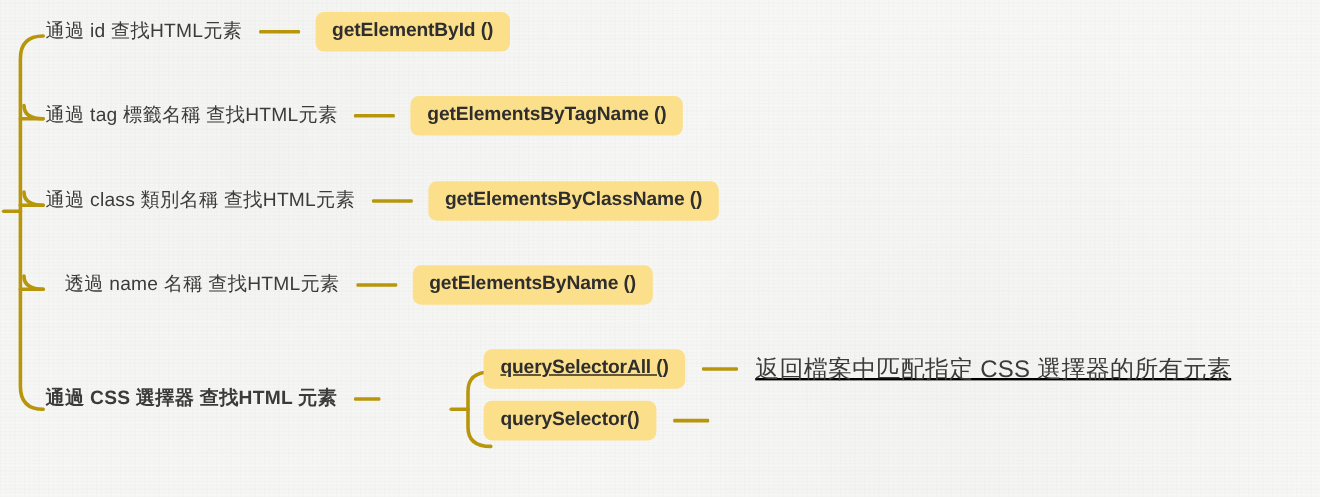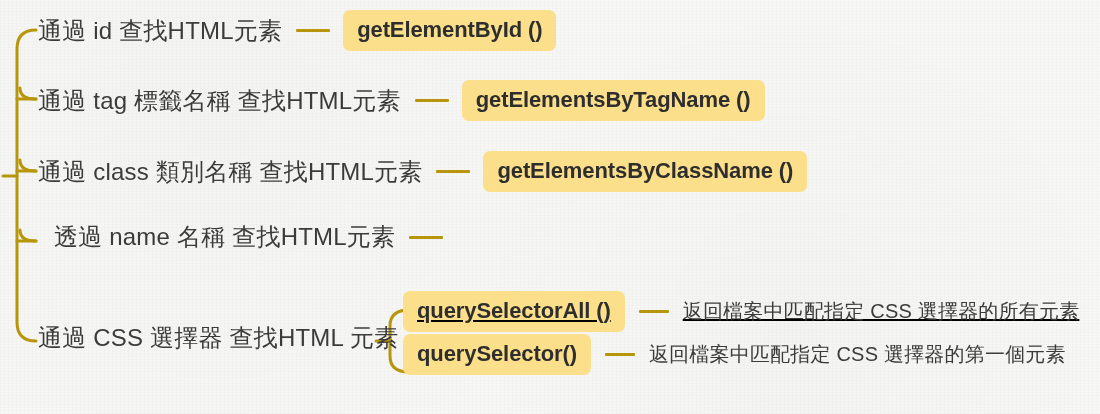--- a/index.html
+++ b/index.html
@@ -37,37 +37,37 @@
 
   .node {
     position: absolute;
     display: flex;
     align-items: center;
     white-space: nowrap;
   }
 
   .node-label {
     color: #3b3b3b;
-    font-size: 24px;
+    font-size: 16px;
     letter-spacing: 0.2px;
   }
 
   .connector {
     display: inline-block;
     height: 3px;
     background: #b8960c;
     border-radius: 1px;
     flex: none;
   }
 
   .badge {
     display: inline-block;
     background: #fcdf8a;
     color: #2e2e2e;
-    font-size: 22px;
+    font-size: 16px;
     font-weight: 700;
     border-radius: 7px;
     padding: 7px 14px 8px 14px;
     letter-spacing: -0.1px;
     flex: none;
   }
 
   .desc {
     color: #3b3b3b;
     font-size: 20px;
@@ -116,32 +116,32 @@
 
   <div class="node" style="left:38px; top:80px;">
     <span class="node-label">通過 tag 標籤名稱 查找HTML元素</span>
     <span class="connector" style="width:34px; margin:0 13px 0 14px;"></span>
     <span class="badge">getElementsByTagName ()</span>
   </div>
 
   <div class="node" style="left:38px; top:221px;margin-left:16px;">
     <span class="node-label">透過 name 名稱 查找HTML元素</span>
     <span class="connector" style="width:34px; margin:0 13px 0 14px;"></span>
+    <span class="badge">getElementsByName ()</span>
   </div>
 
-  <div class="node" style="left:38px; top:322px;">
+  <div class="node" style="left:38px; top:322px;font-weight:bold;">
     <span class="node-label">通過 CSS 選擇器 查找HTML 元素</span>
     <span class="connector" style="width:22px; margin:0 0 0 14px;"></span>
   </div>
 
   <div class="node" style="left:403px; top:291px;text-decoration:underline;">
     <span class="badge">querySelectorAll ()</span>
     <span class="connector" style="width:30px; margin:0 14px;"></span>
     <span class="desc">返回檔案中匹配指定 CSS 選擇器的所有元素</span>
   </div>
 
   <div class="node" style="left:403px; top:334px;">
     <span class="badge">querySelector()</span>
     <span class="connector" style="width:30px; margin:0 14px;"></span>
-    <span class="desc">返回檔案中匹配指定 CSS 選擇器的第一個元素</span>
   </div>
 
 </div>
 
 </body></html>

